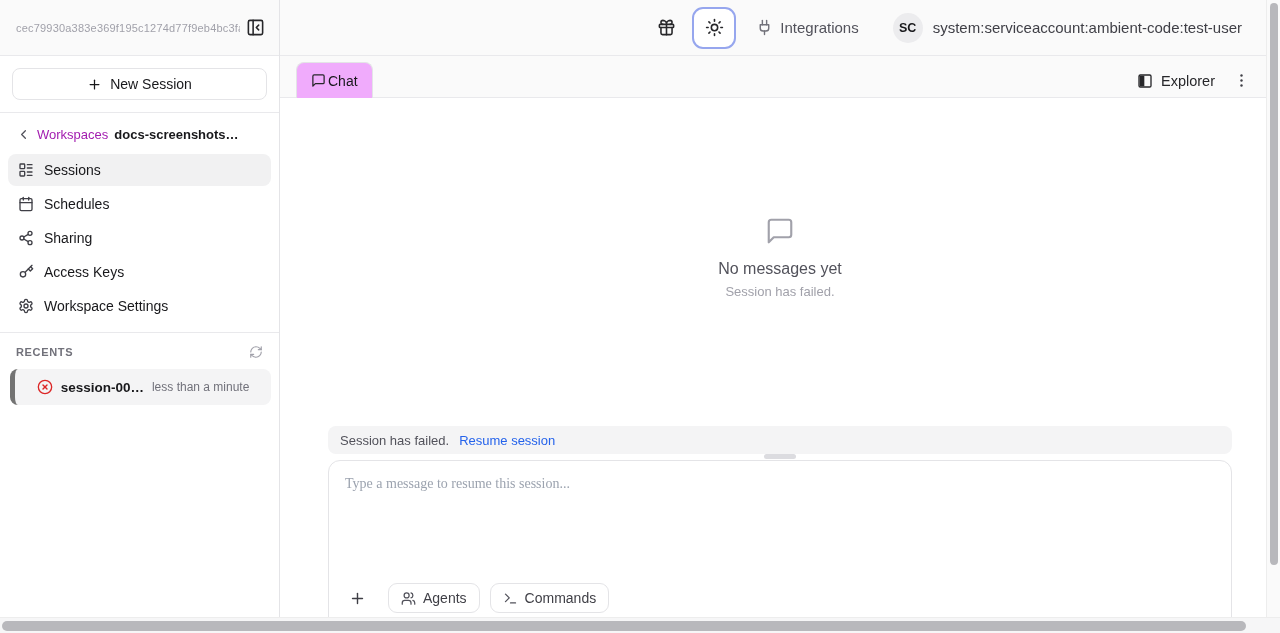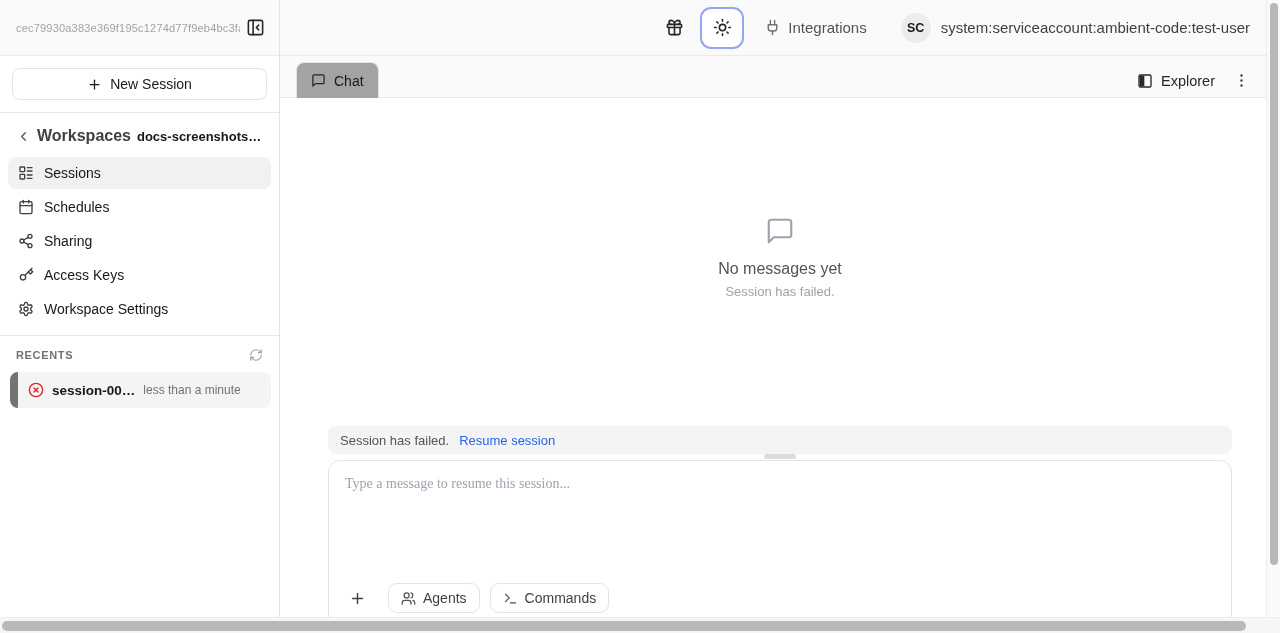--- a/index.html
+++ b/index.html
@@ -23,62 +23,62 @@
 
   .new-session-wrap { padding:12px; }
   .new-session { width:100%; height:32px; background:#ffffff; border:1px solid #e4e4e7;
     border-radius:8px; display:flex; align-items:center; justify-content:center; gap:8px;
     font-size:14px; font-weight:500; color:#18181b; cursor:pointer;
     font-family:"Liberation Sans", sans-serif; }
   .sidebar .divider { height:1px; background:#e9e9ec; margin:0; }
 
   .breadcrumb { display:flex; align-items:center; gap:6px; padding:14px 16px 10px 16px; }
   .bc-chevron { color:#52525b; display:flex; cursor:pointer; }
-  .bc-muted { font-size:16px; color:#404040; cursor:pointer;font-weight:bold; }
+  .bc-muted { font-size:13px; color:#a21caf; cursor:pointer; }
   .bc-name { font-size:13px; font-weight:700; color:#18181b; white-space:nowrap;
     overflow:hidden; text-overflow:ellipsis; max-width:128px; }
 
   .nav { padding:2px 8px 10px 8px; display:flex; flex-direction:column; gap:2px; }
   .nav-item { height:32px; display:flex; align-items:center; gap:10px; padding:0 10px;
     border-radius:8px; font-size:14px; color:#18181b; cursor:pointer; }
   .nav-item.active { background:#f1f1f2; }
   .nav-item .ni { color:#3f3f46; display:flex; }
 
   .recents-header { display:flex; align-items:center; justify-content:space-between;
     padding:12px 16px 6px 16px; }
   .recents-title { font-size:11px; font-weight:600; letter-spacing:.06em; color:#71717a; }
   .refresh { color:#a1a1aa; cursor:pointer; display:flex; }
   .recent-item { margin:4px 8px 0 10px; height:36px; background:#f4f4f5;
-    border-left:8px solid #737373; border-radius:8px; display:flex; align-items:center;
-    gap:8px; padding:0 10px; cursor:pointer; }
+    border-left:5px solid #737373; border-radius:8px; display:flex; align-items:center;
+    gap:8px; padding:0 10px; cursor:pointer;justify-content:center; }
   .recent-status { color:#dc2626; display:flex; }
   .recent-name { font-size:13.5px; font-weight:600; color:#18181b; white-space:nowrap;
     overflow:hidden; text-overflow:ellipsis; max-width:92px; }
   .recent-time { font-size:12px; color:#71717a; white-space:nowrap; }
 
   
   .main { flex:1; display:flex; flex-direction:column; min-width:0; }
   .topbar { height:56px; background:#fafafa; border-bottom:1px solid #e9e9ec;
-    display:flex; align-items:center; justify-content:flex-end; padding-right:30px; }
+    display:flex; align-items:center; justify-content:flex-end; padding-right:38px; }
   .topbar .gift { color:#27272a; cursor:pointer; margin-right:16px; display:flex; }
   .theme-toggle { width:44px; height:42px; border:2px solid #96a6ee; border-radius:11px;
     background:#ffffff; display:flex; align-items:center; justify-content:center;
     color:#27272a; cursor:pointer; margin-right:20px; }
   .integrations { display:flex; align-items:center; gap:7px; color:#52525b;
     font-size:15px; cursor:pointer; margin-right:34px; }
   .integrations .plug { color:#71717a; display:flex; }
   .avatar { width:30px; height:30px; border-radius:50%; background:#ececee;
     display:flex; align-items:center; justify-content:center; font-size:12.5px;
     font-weight:700; color:#18181b; margin-right:10px; }
   .username { font-size:15px; color:#3f3f46; white-space:nowrap; }
 
   .tabrow { height:42px; background:#fafafa; border-bottom:1px solid #e9e9ec;
     display:flex; align-items:flex-end; padding:0 16px; }
-  .tab { height:36px; background:#a3a3a3; border:1px solid #e4e4e7; border-bottom:none;
-    border-radius:8px 8px 0 0; display:flex; align-items:center; gap:8px; padding:0 14px;
+  .tab { height:36px; background:#f0abfc; border:1px solid #e4e4e7; border-bottom:none;
+    border-radius:8px 8px 0 0; display:flex; align-items:center; gap:2px; padding:0 14px;
     font-size:14px; font-weight:500; color:#18181b; margin-bottom:-1px; cursor:pointer; }
   .tab .ti { color:#27272a; display:flex; }
   .tabrow-right { margin-left:auto; display:flex; align-items:center; gap:18px;
     padding-bottom:8px; margin-right:14px; }
   .explorer-btn { display:flex; align-items:flex-start; gap:8px; font-size:14.5px;
     font-weight:500; color:#27272a; cursor:pointer; background:none; border:none;
     font-family:"Liberation Sans", sans-serif; }
   .kebab { color:#3f3f46; cursor:pointer; display:flex; }
 
   .chat-area { position:relative; flex:1; background:#ffffff; }

